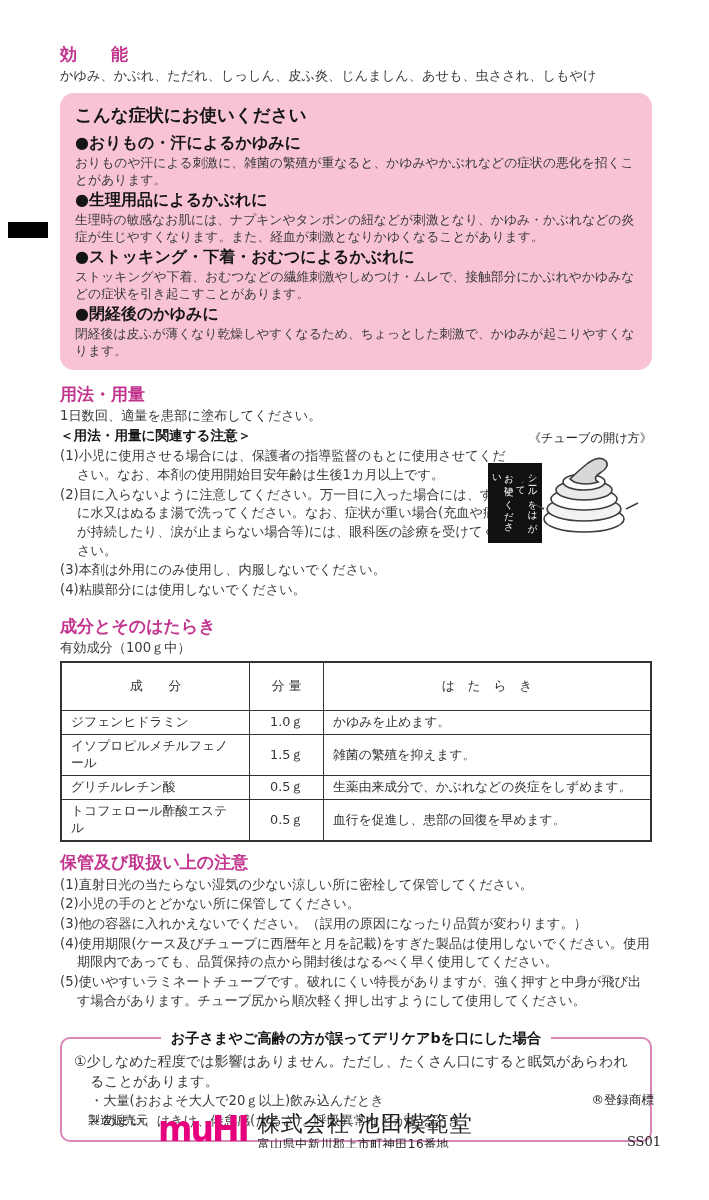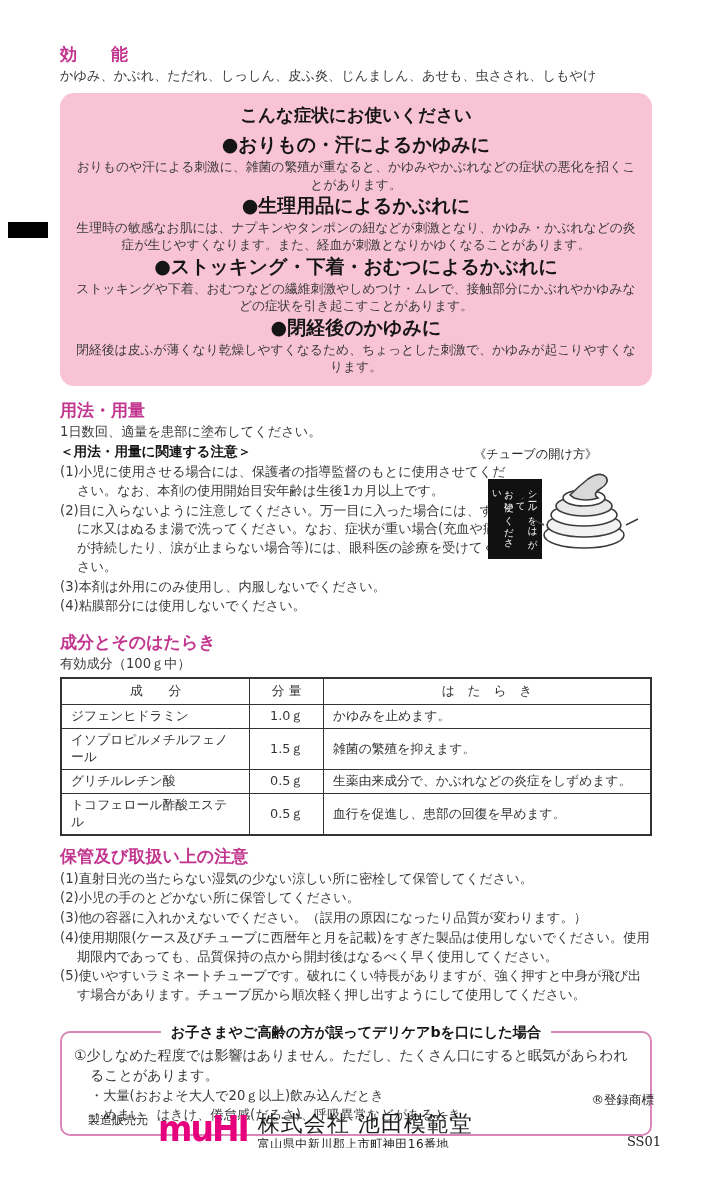--- a/index.html
+++ b/index.html
@@ -4,44 +4,44 @@
 <style>
   html,body{margin:0;padding:0;background:#fff;}
   .page{position:relative;width:709px;height:1148px;background:#ffffff;overflow:hidden;
         font-family:"DejaVu Sans",sans-serif;color:#3a3a3a;}
   .black-mark{position:absolute;left:8px;top:222px;width:40px;height:16px;background:#000;}
   .content{position:absolute;left:60px;top:44px;width:592px;}
 
   .h-magenta{color:#c2348e;font-weight:bold;font-size:17px;line-height:1.2;margin:0 0 3px 0;}
   .body-line{font-size:13.2px;line-height:1.35;color:#3a3a3a;}
 
-  .pinkbox{background:#f9c3d6;border-radius:14px;padding:8px 15px 10px 15px;margin:8px 0 14px 0;text-align:center;}
+  .pinkbox{background:#f9c3d6;border-radius:14px;padding:8px 15px 10px 15px;margin:8px 0 14px 0;}
   .pb-title{font-size:17.5px;font-weight:bold;color:#151515;margin:2px 0 5px 0;}
-  .pb-h{font-weight:bold;color:#151515;font-size:19px;line-height:1.35;}
+  .pb-h{font-weight:bold;color:#151515;font-size:16px;line-height:1.35;}
   .pb-b{font-size:12.8px;line-height:1.38;color:#3a3a3a;}
 
   .section{margin-top:0;}
   .note-title{font-weight:bold;color:#151515;font-size:13.6px;margin:2px 0;}
   .note-item{font-size:13.2px;line-height:1.42;padding-left:17px;text-indent:-17px;margin:1px 0;}
 
   .dosage-wrap{position:relative;}
   .dosage-notes{width:458px;}
   .tube-area{position:absolute;right:0px;top:46px;width:178px;}
-  .tube-caption{font-size:12.2px;color:#222;text-align:left;margin-bottom:4px;}
+  .tube-caption{font-size:12.2px;color:#222;text-align:right;margin-bottom:4px;}
   .tube-fig{position:relative;height:90px;}
   .seal-label{position:absolute;left:14px;top:12px;background:#111;color:#fff;
       writing-mode:vertical-rl;font-size:9.5px;line-height:1.25;padding:5px 3px;height:70px;letter-spacing:1px;}
   .seal-arrow{position:absolute;left:42px;top:22px;width:0;height:0;
       border-top:7px solid transparent;border-bottom:7px solid transparent;border-left:10px solid #111;}
   .tube-svg{position:absolute;left:52px;top:0px;}
 
   table.ing{border-collapse:collapse;width:100%;margin-top:4px;border:2px solid #333;}
   table.ing th,table.ing td{border:1px solid #333;font-weight:normal;font-size:12.8px;
       padding:3px 9px;color:#333;}
-  table.ing th{text-align:center;padding:4px 6px;}
+  table.ing th{text-align:center;padding:15px 6px;}
   .col-name{width:32%;}
   .col-amt{width:12.5%;text-align:center;}
   .col-work{width:55.5%;}
   td.amt{text-align:center;margin-top:36px;}
   .additives{font-size:12.6px;line-height:1.42;margin-top:8px;color:#3a3a3a;}
 
   .legendbox{position:relative;border:2px solid #d986b8;border-radius:10px;
       margin-top:26px;padding:12px 12px 8px 12px;}
   .legendbox .legend{position:absolute;top:-11px;left:0;right:0;text-align:center;}
   .legendbox .legend span{background:#fff;padding:0 10px;font-weight:bold;color:#151515;font-size:14.2px;}

